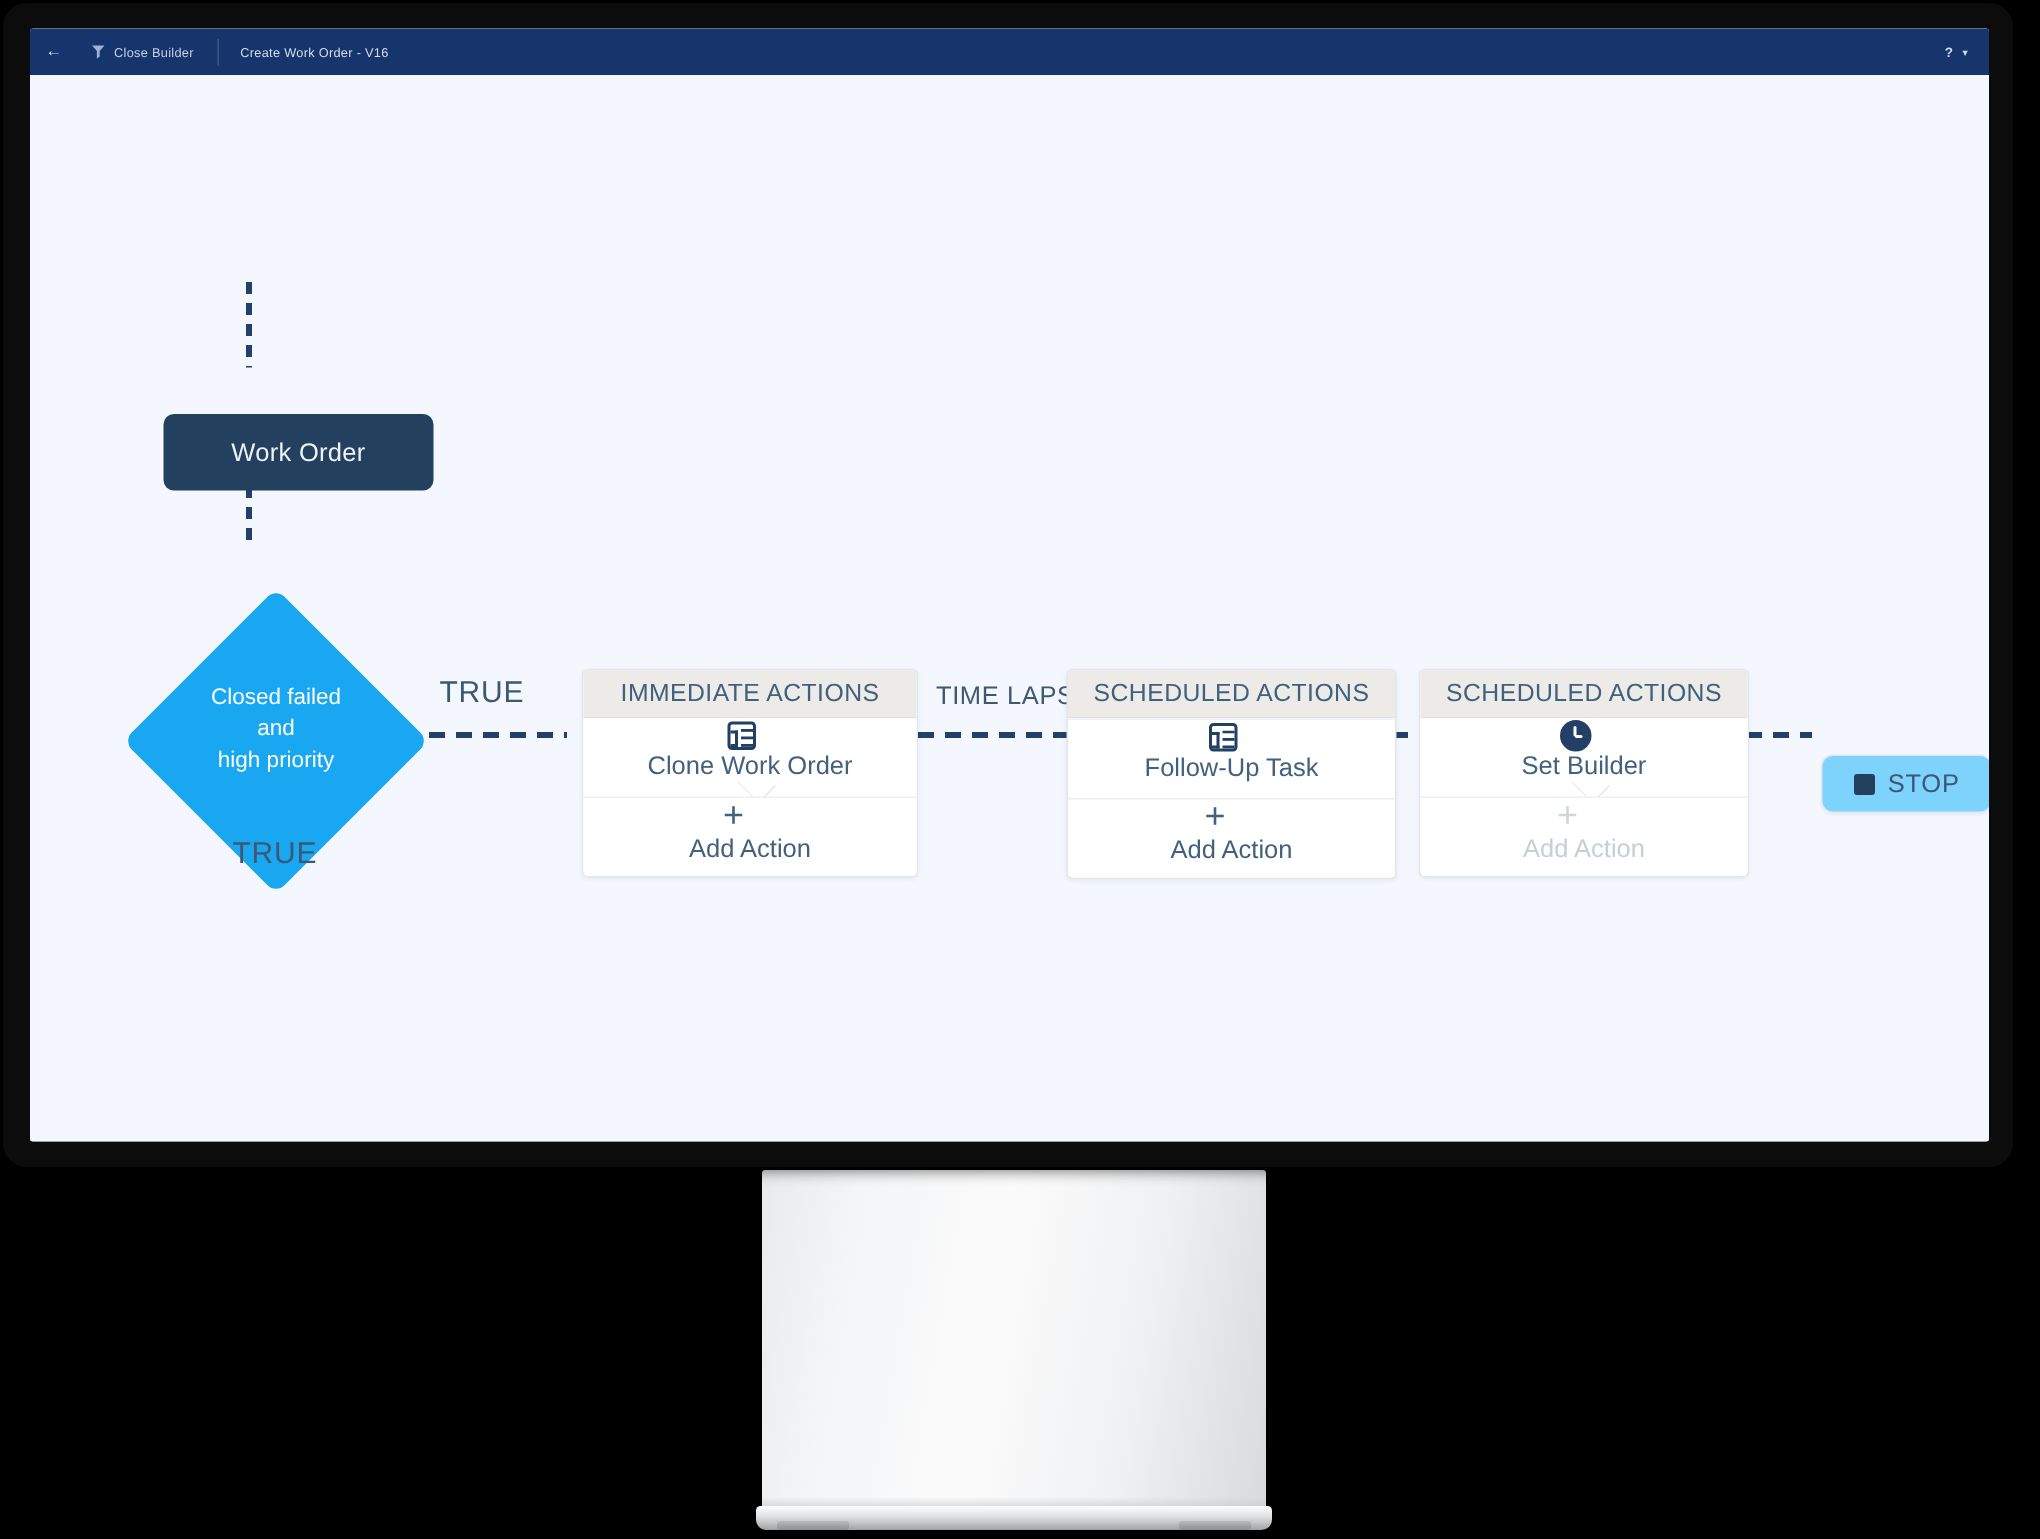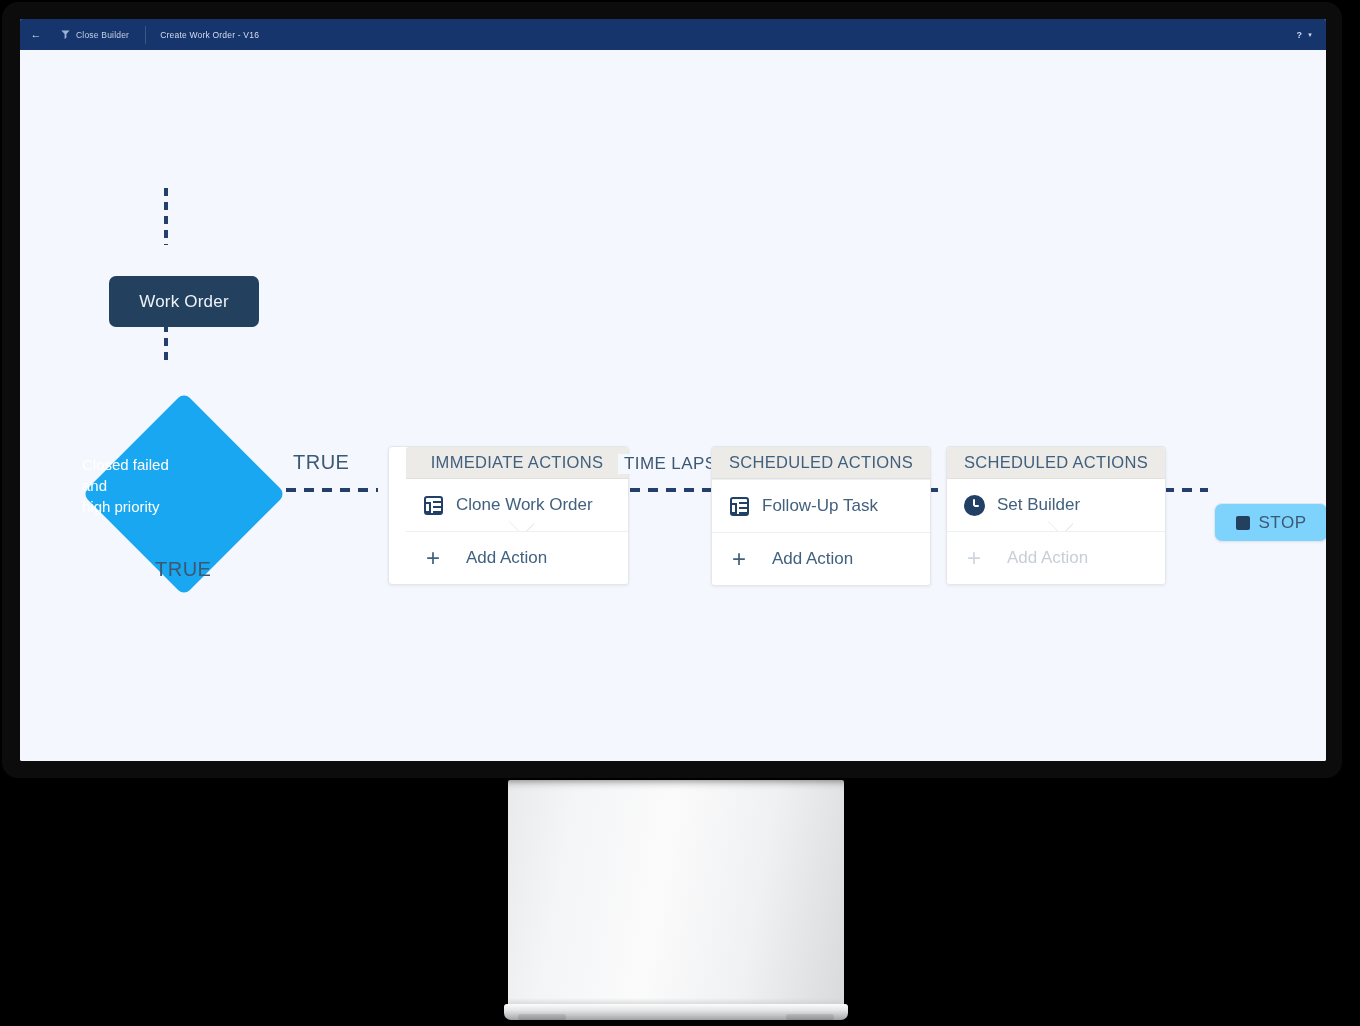--- a/index.html
+++ b/index.html
@@ -178,21 +178,21 @@
     justify-content: center;
     color: #3d5873;
     font-size: 17px;
     letter-spacing: .6px;
   }
 
   #node-workorder {
     position: absolute;
     left: 89px;
     top: 226px;
-    width: 150px;
+    width: 180px;
     height: 51px;
     background: #23415e;
     border-radius: 7px;
     display: flex;
     align-items: center;
     justify-content: center;
     color: #eef2f7;
     font-size: 17px;
     letter-spacing: .2px;
   }
@@ -212,20 +212,21 @@
     height: 144px;
     background: #18a7f0;
     transform: rotate(45deg);
     border-radius: 8px;
   }
   #node-decision .dlabel {
     position: absolute;
     left: 0;
     top: 62px;
     width: 204px;
+    text-align: center;
     color: #ffffff;
     font-size: 15px;
     line-height: 21px;
   }
 
   .edge-label {
     position: absolute;
     color: #3d5873;
     font-size: 20px;
     letter-spacing: .5px;
@@ -253,20 +254,21 @@
     letter-spacing: .3px;
   }
   .card-body { background:#fff; border-radius: 0 0 3px 3px; }
 
   .card-row {
     display: flex;
     align-items: center;
     height: 52px;
     padding: 0 16px;
     position: relative;
+    flex-direction: column;
   }
   .card-row .row-icon {
     width: 22px;
     display: flex;
     align-items: center;
     justify-content: center;
     margin-right: 12px;
     flex: 0 0 22px;
   }
   .card-row .row-label {
@@ -441,21 +443,21 @@
         <div class="dlabel">
           <div>Closed failed</div>
           <div>and</div>
           <div>high priority</div>
         </div>
       </div>
 
       <div class="edge-label" style="left:273px; top:401px;">TRUE</div>
       <div class="edge-label" style="left:135px; top:508px;">TRUE</div>
 
-      <div class="action-card" style="left:368px; top:396px; width:222px;padding-left:17px;">
+      <div class="action-card" style="left:368px; top:396px; width:222px;">
         <div class="card-head">IMMEDIATE ACTIONS</div>
         <div class="card-body">
           <div class="card-row">
             <span class="row-icon">
                 <span class="icon-record"></span>
               </span>
             <span class="row-label">Clone Work Order</span>
             <span class="notch"></span>
           </div>
           <div class="card-row add-row divider-top">

